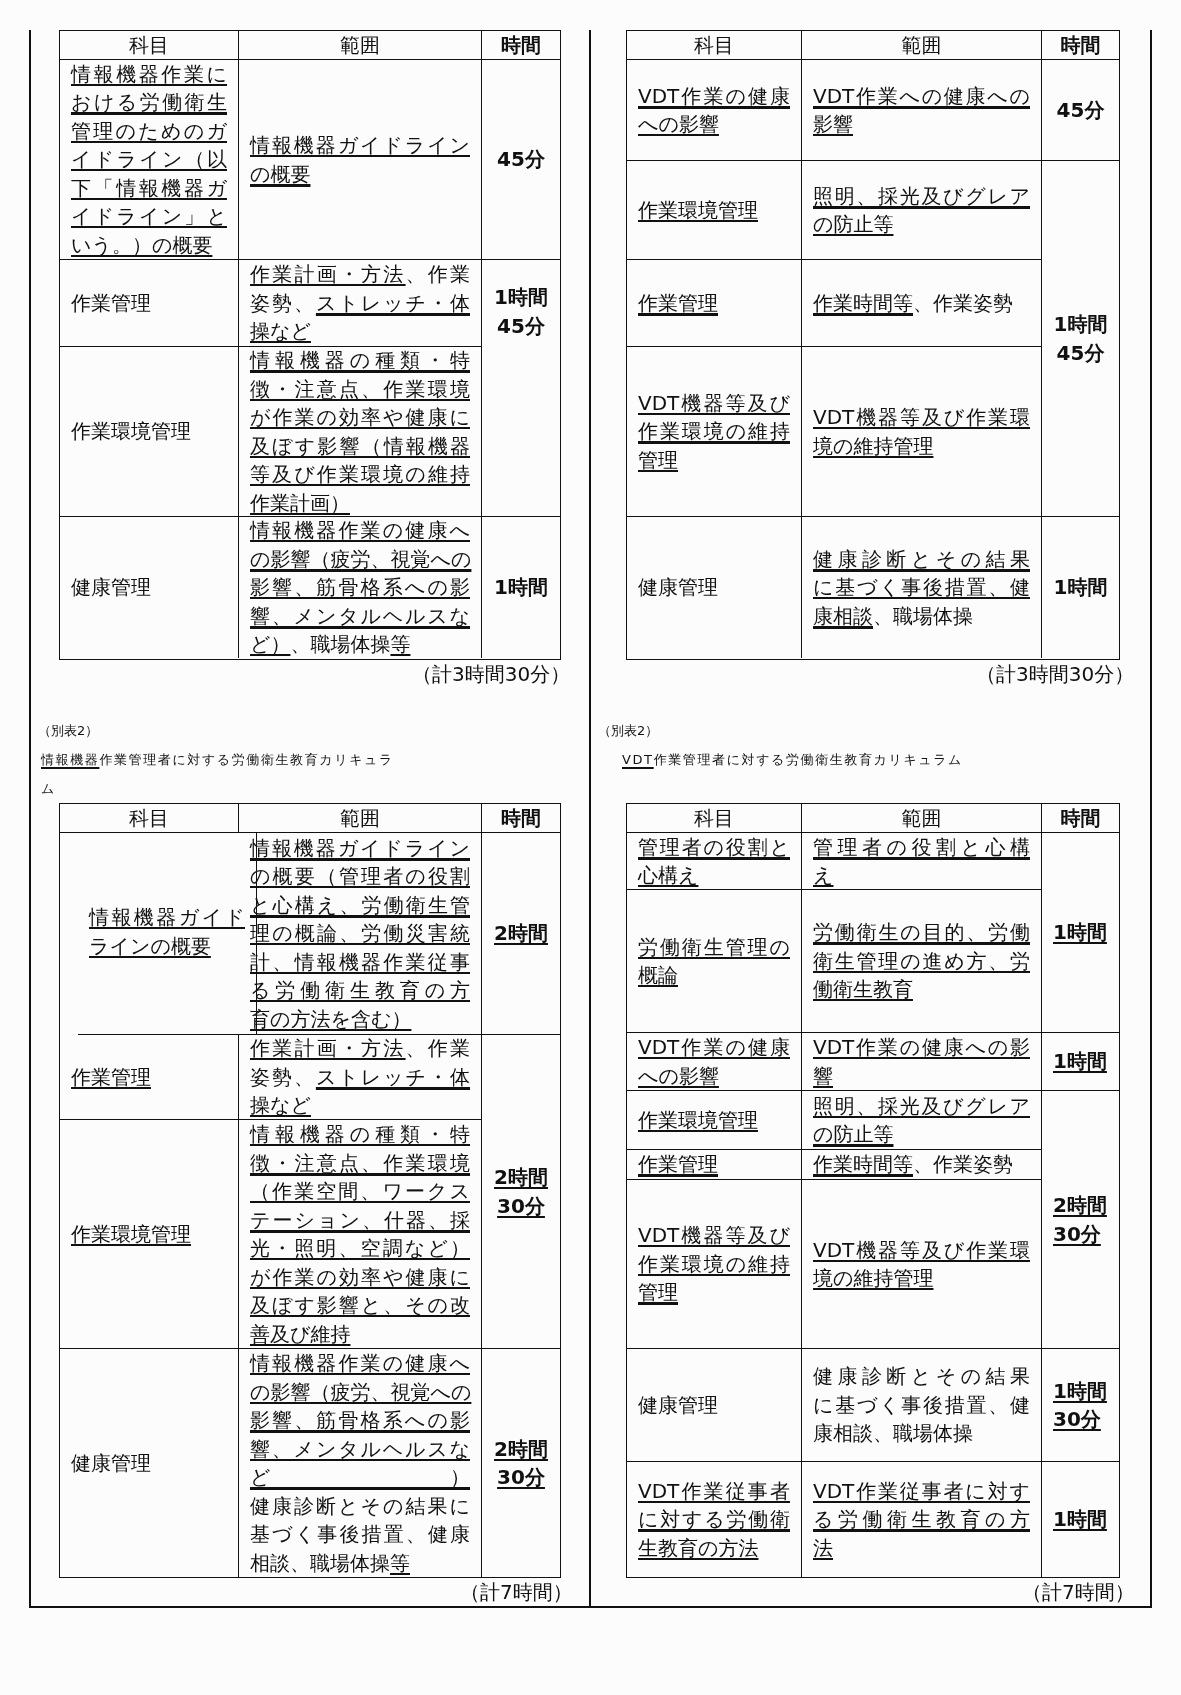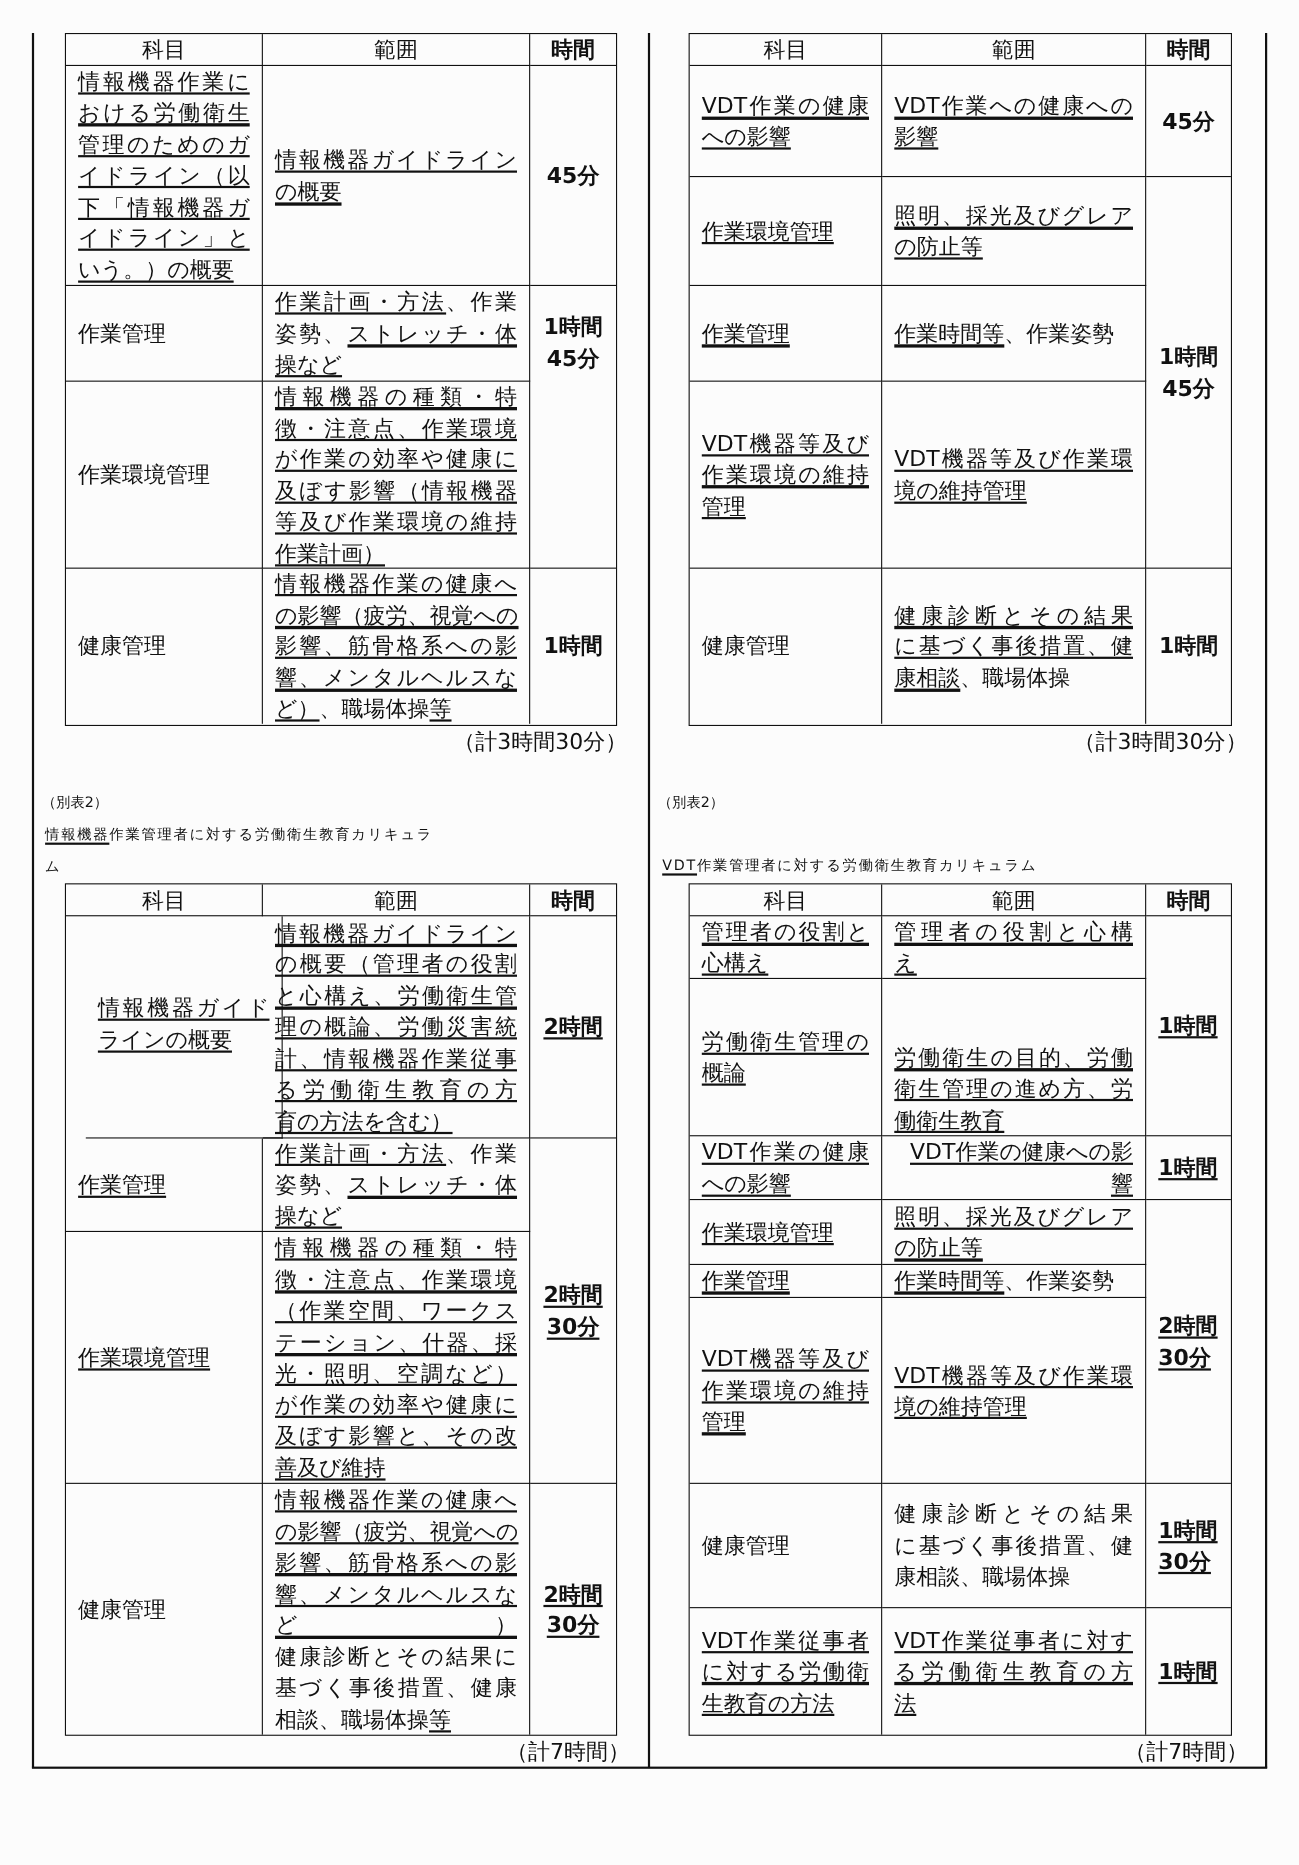--- a/index.html
+++ b/index.html
@@ -243,21 +243,21 @@
       <span class="ln"><span class="plain">相談、職場体操</span><span class="u">等</span></span>
     </div>
   <div class="cell center last-col last-row" style="left:422px;top:545px;width:78px;height:228px;">
       <span class="ln u" style="display: block; width: fit-content;">2時間</span>
       <span class="ln u" style="display: block; width: fit-content;">30分</span>
     </div>
 </div>
 <div class="note" style="left:460px;top:1579px;">（計7時間）</div>
 
 <div class="caption" style="left:598px;top:716px;">（別表2）</div>
-<div class="caption" style="left:602px;top:745px;letter-spacing:1.6px;margin-top:28px;">
+<div class="caption" style="left:622px;top:745px;letter-spacing:1.6px;">
   <span class="u">VDT</span><span>作業管理者に対する労働衛生教育カリキュラム</span>
 </div>
 
 <div class="tbl" style="left:626px;top:803px;width:494px;height:775px;">
   <div class="cell head" style="left:0;top:0;width:175px;height:29px;">
       <span>科目</span>
     </div>
   <div class="cell head" style="left:175px;top:0;width:240px;height:29px;">
       <span>範囲</span>
     </div>
@@ -270,34 +270,34 @@
       <span class="ln"><span class="u">心構え</span></span>
     </div>
   <div class="cell" style="left:175px;top:29px;width:240px;height:57px;">
       <span class="ln full"><span class="u2">管理者の役割と心構</span></span>
       <span class="ln"><span class="u">え</span></span>
     </div>
   <div class="cell" style="left:0;top:86px;width:175px;height:143px;">
       <span class="ln full"><span class="u">労働衛生管理の</span></span>
       <span class="ln"><span class="u">概論</span></span>
     </div>
-  <div class="cell" style="left:175px;top:86px;width:240px;height:143px;justify-content:flex-end;">
+  <div class="cell" style="left:175px;top:86px;width:240px;height:143px;">
       <span class="ln full"><span class="u2">労働衛生の目的、労働</span></span>
       <span class="ln full"><span class="u">衛生管理の進め方、労</span></span>
       <span class="ln"><span class="u">働衛生教育</span></span>
     </div>
   <div class="cell last-col" style="left:415px;top:29px;width:77px;height:200px;">
       <span class="ln u" style="display: block; width: fit-content;">1時間</span>
     </div>
 
   <div class="cell" style="left:0;top:229px;width:175px;height:58px;">
       <span class="ln full"><span class="u">VDT作業の健康</span></span>
       <span class="ln"><span class="u">への影響</span></span>
     </div>
-  <div class="cell" style="left:175px;top:229px;width:240px;height:58px;align-items:flex-end;">
+  <div class="cell" style="left:175px;top:229px;width:240px;height:58px;">
       <span class="ln full"><span class="u">VDT作業の健康への影</span></span>
       <span class="ln"><span class="u">響</span></span>
     </div>
   <div class="cell last-col" style="left:415px;top:229px;width:77px;height:58px;">
       <span class="ln u" style="display: block; width: fit-content;">1時間</span>
     </div>
 
   <div class="cell" style="left:0;top:287px;width:175px;height:59px;">
       <span class="ln"><span class="u">作業環境管理</span></span>
     </div>

